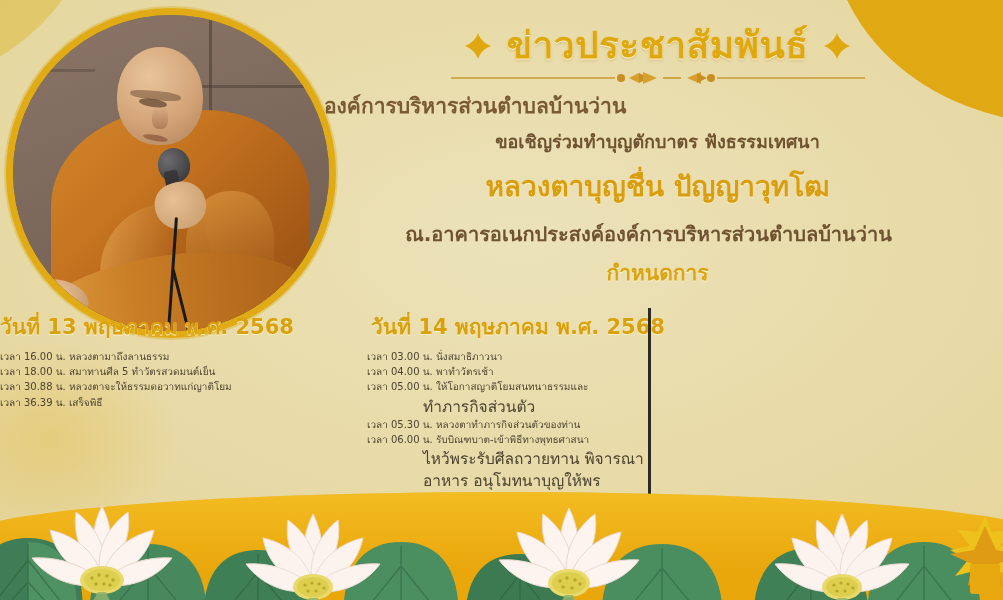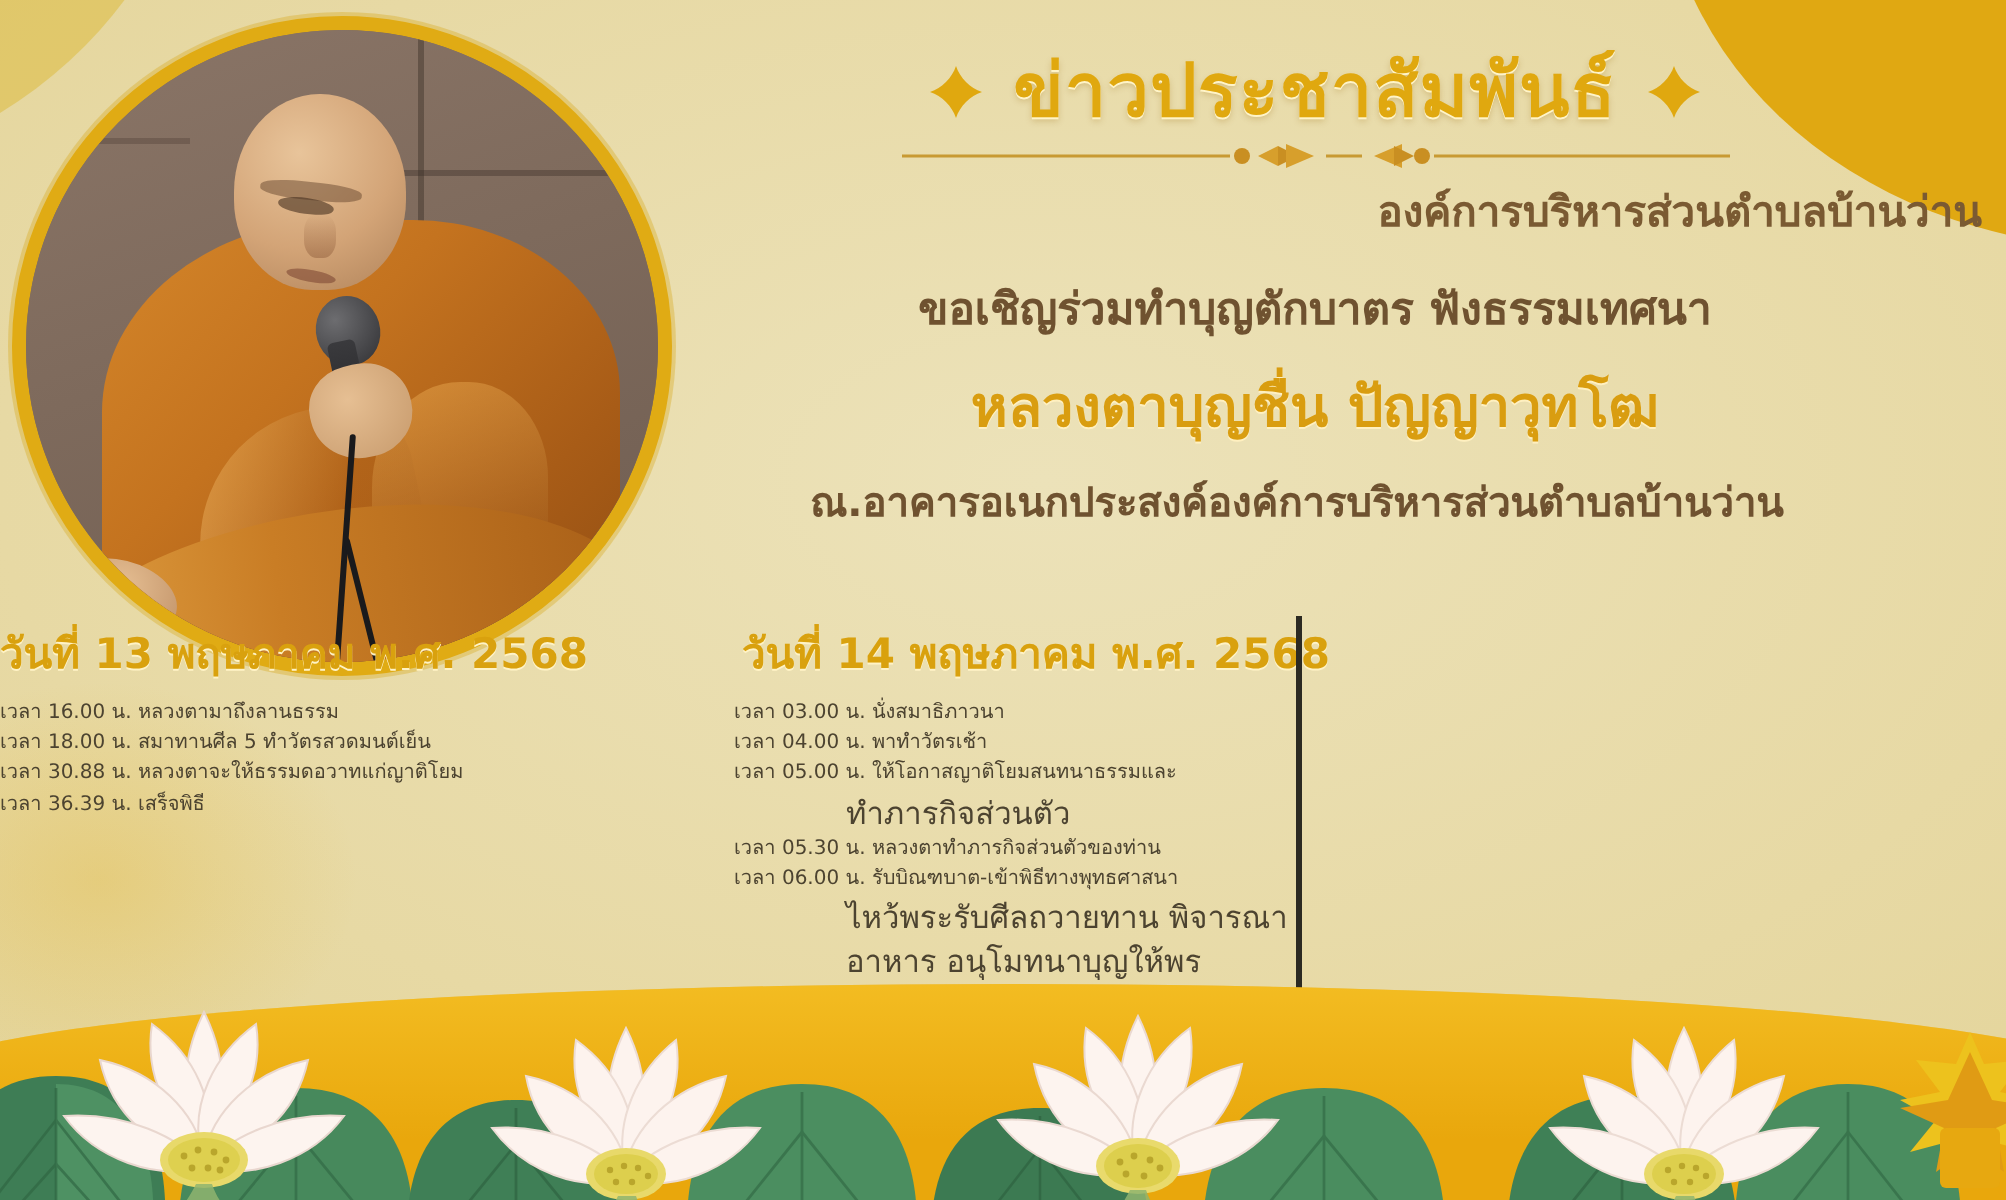--- a/index.html
+++ b/index.html
@@ -188,26 +188,26 @@
     font-size:37px; font-weight:bold; letter-spacing:.5px;
     color:#e0a80f;
     text-shadow:0 1px 0 #fff4c8, 0 2px 3px rgba(150,100,0,.25);
     line-height:1.1;
     white-space:nowrap;
   }
 
   .title-divider { margin:4px auto 6px; width:430px; height:14px; display:block; }
 
   .sub1 {
-    text-align:right; font-size:21px; font-weight:bold;
+    text-align:left; font-size:21px; font-weight:bold;
     color:#7a5a32; line-height:1.5; margin-top:2px;
   }
   .sub2 {
-    text-align:center; font-size:22px; font-weight:bold;
-    color:#6f5230; line-height:1.5; margin-top:17px;
+    text-align:center; font-size:18px; font-weight:bold;
+    color:#6f5230; line-height:1.5; margin-top:6px;
   }
   .monk-name {
     text-align:center; font-size:28px; font-weight:bold;
     color:#d99d10;
     text-shadow:0 1px 0 #fff0c0;
     margin-top:9px;
   }
   .venue {
     text-align:center; font-size:20px; font-weight:bold;
     color:#6f5230; margin-top:10px; white-space:nowrap;
@@ -336,20 +336,21 @@
       <path d="M244 7 L258 1 L258 13 Z" fill="#d79f2c"></path>
       <path d="M264 7 L254 2 L254 12 Z" fill="#c98f22"></path>
       <circle cx="268" cy="7" r="4" fill="#c98f22"></circle>
       <line x1="274" y1="7" x2="422" y2="7" stroke="#c89a33" stroke-width="1.6"></line>
     </svg>
 
     <div class="sub1">องค์การบริหารส่วนตำบลบ้านว่าน</div>
     <div class="sub2">ขอเชิญร่วมทำบุญตักบาตร ฟังธรรมเทศนา</div>
     <div class="monk-name">หลวงตาบุญชื่น ปัญญาวุทโฒ</div>
     <div class="venue">ณ.อาคารอเนกประสงค์องค์การบริหารส่วนตำบลบ้านว่าน</div>
+    <div class="agenda-word">กำหนดการ</div>
   </div>
 
   <div class="schedule">
 
     <div class="col col-left">
       <div class="date-head">วันที่ 13 พฤษภาคม พ.ศ. 2568</div>
       <div class="item">เวลา 16.00 น. หลวงตามาถึงลานธรรม</div>
       <div class="item">เวลา 18.00 น. สมาทานศีล 5 ทำวัตรสวดมนต์เย็น</div>
       <div class="item">เวลา 30.88 น. หลวงตาจะให้ธรรมดอวาทแก่ญาติโยม</div>
       <div class="item">เวลา 36.39 น. เสร็จพิธี</div>

